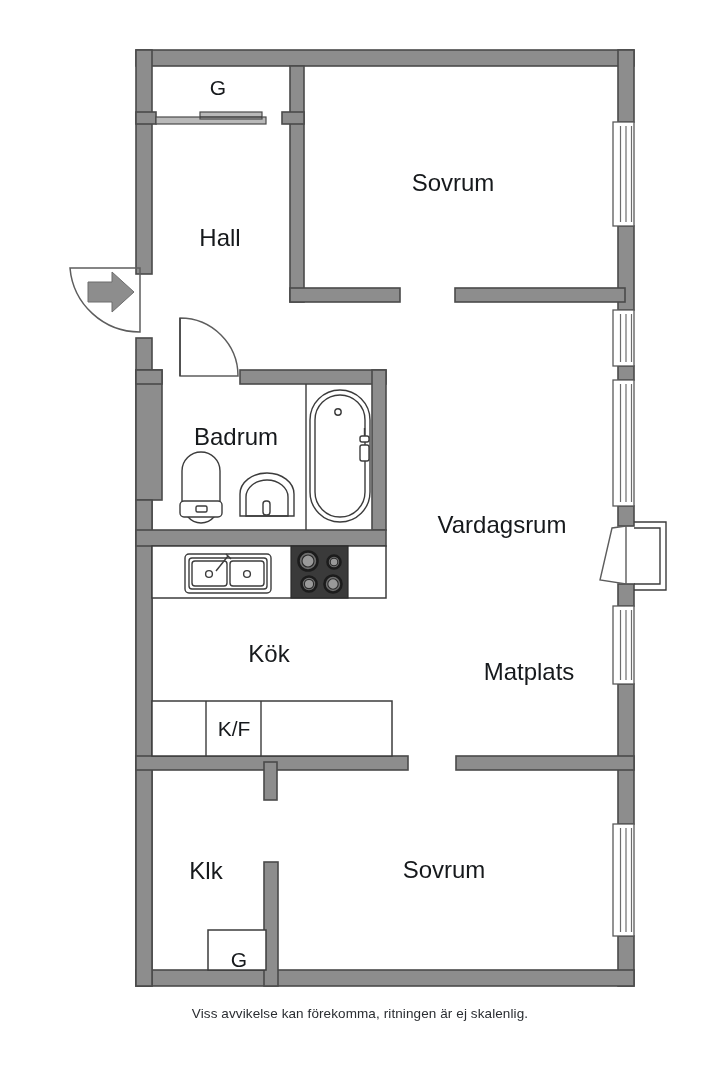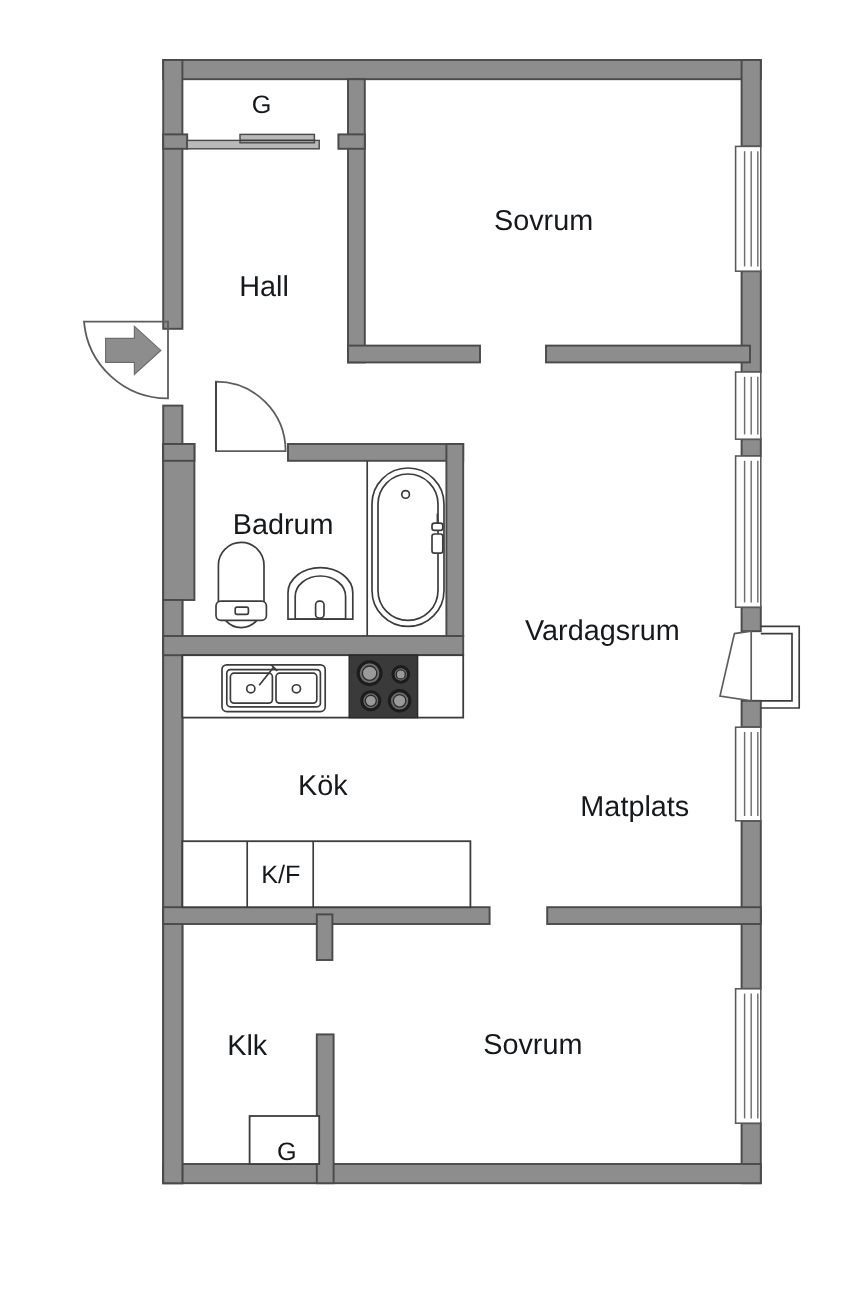--- a/index.html
+++ b/index.html
@@ -306,13 +306,14 @@
       <text class="room-label" x="269" y="656">Kök</text>
       <text class="room-label small" x="234" y="730">K/F</text>
       <text class="room-label" x="529" y="674">Matplats</text>
       <text class="room-label" x="206" y="873">Klk</text>
       <text class="room-label" x="444" y="872">Sovrum</text>
       <text class="room-label small" x="239" y="961">G</text>
     </g>
 
   </svg>
 
+  <div class="caption">Viss avvikelse kan förekomma, ritningen är ej skalenlig.</div>
 </div>
 
 </body></html>

